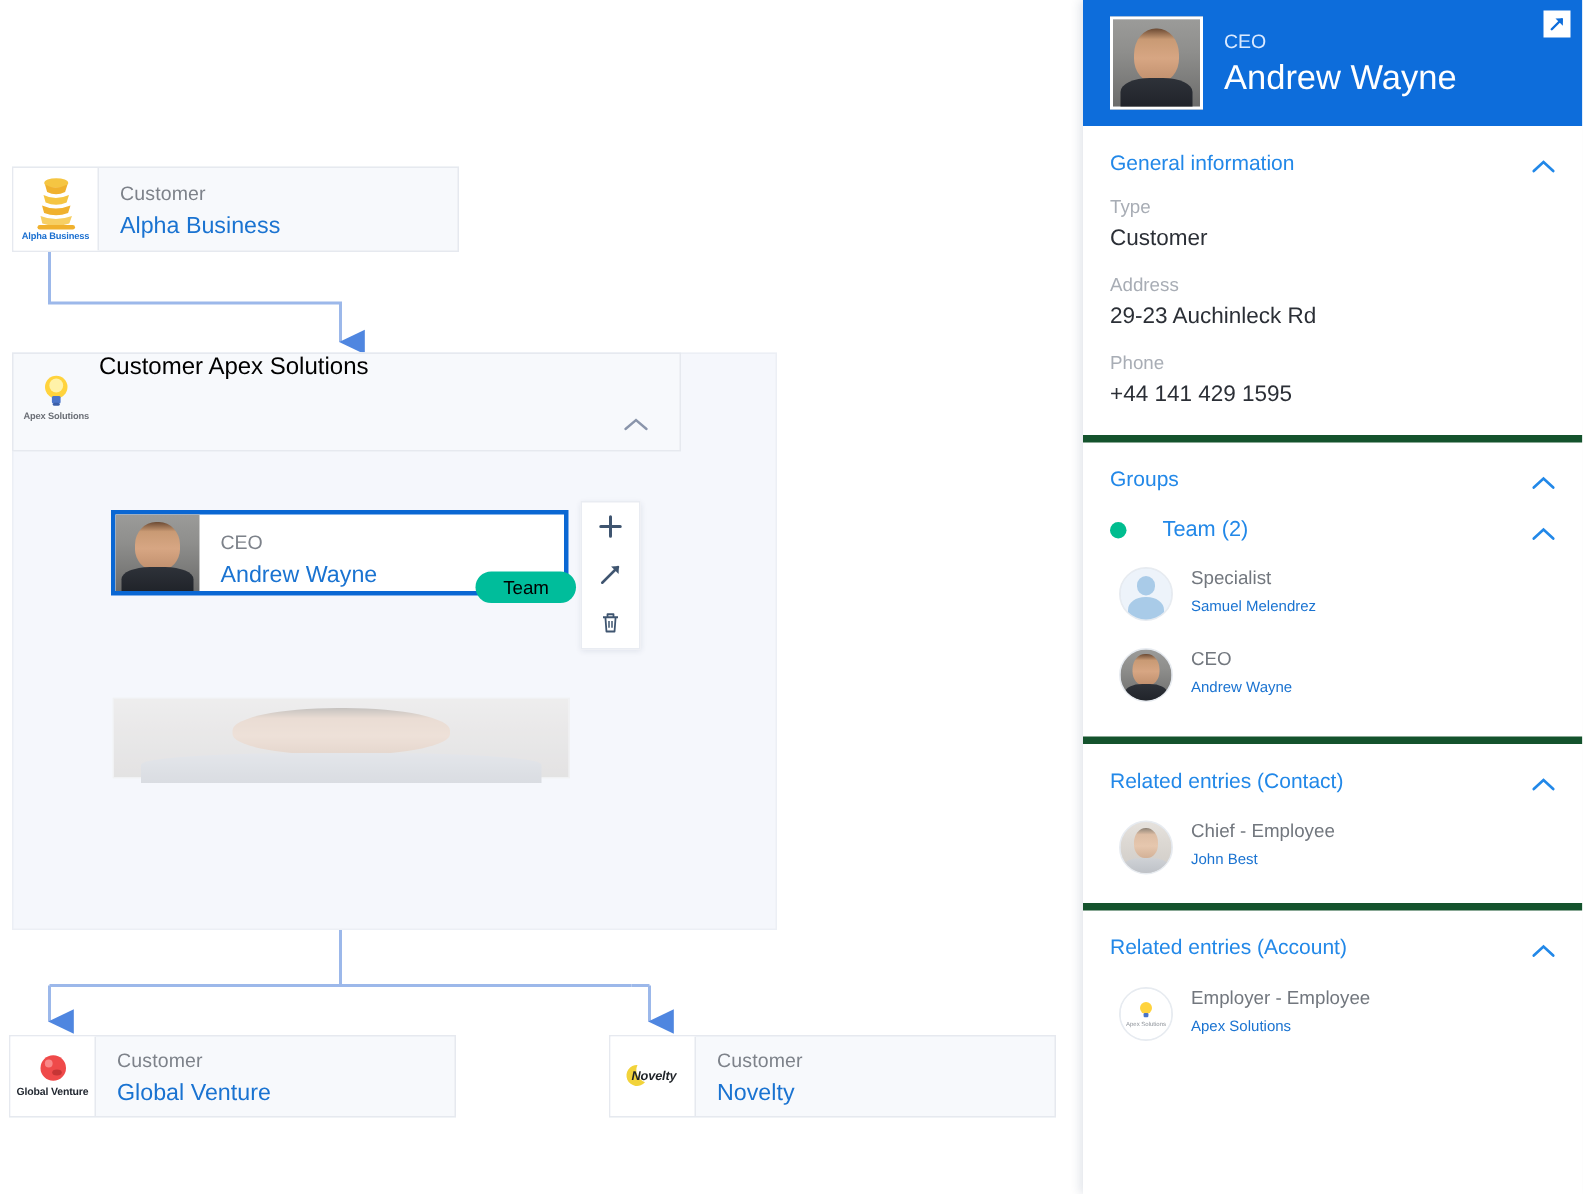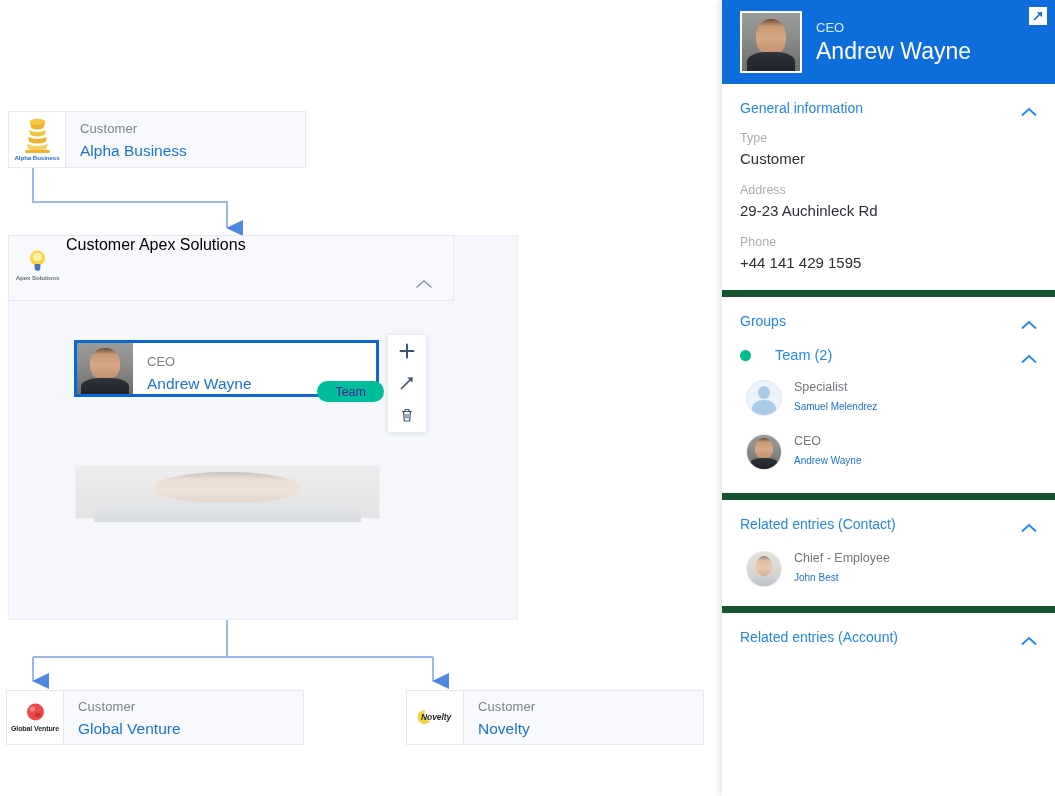--- a/index.html
+++ b/index.html
@@ -80,21 +80,21 @@
     background: #b9b9b9;
     overflow: hidden;
     position: relative;
   }
   .card-selected .body { flex: 1; padding: 10px 14px; position: relative; }
   .badge {
     position: absolute;
     height: 21px;
     border-radius: 11px;
     background: #00bd9b;
-    color: #4c1d95;
+    color: #000000;
     font-size: 12.5px;
     display: flex; align-items: center; justify-content: center;
     padding: 0 18px;
   }
 
   
   .card-ghost {
     position: absolute;
     background: #ffffff;
     border: 1px solid #eaeaea;
@@ -147,21 +147,21 @@
   .panel-header .hname { color: #ffffff; font-size: 23px; line-height: 30px; font-weight: 400; }
   .expand-btn {
     position: absolute; right: 8px; top: 7px;
     width: 18px; height: 18px;
     background: #ffffff;
     display: flex; align-items: center; justify-content: center;
     cursor: pointer;
   }
 
   .section {
-    border-bottom: 7px solid #14532d;
+    border-bottom: 5px solid #14532d;
     padding: 14px 18px 16px 18px;
   }
   .section-title-row {
     display: flex; align-items: center; justify-content: space-between;
     cursor: pointer;
   }
   .section-title {
     color: #2288e8; font-size: 14px; line-height: 20px;
   }
   .chev { width: 16px; height: 10px; }
@@ -493,16 +493,31 @@
 
     <div class="section" style="border-bottom:none;">
       <div class="section-title-row">
         <span class="section-title">Related entries (Account)</span>
         <span class="chev">
           <svg width="16" height="10" viewBox="0 0 16 10">
               <path d="M1.5,8 L8,2 L14.5,8" stroke="#2288e8" stroke-width="1.8" fill="none" stroke-linecap="round"></path>
             </svg>
         </span>
       </div>
+      <div class="person-row">
+        <span class="pic">
+          <span class="ph ph-apex">
+            <svg width="34" height="34" viewBox="0 0 34 34" style="position:absolute;left:0;top:0;">
+              <circle cx="17" cy="13" r="4" fill="#ffd33d"></circle>
+              <rect x="15.4" y="16.4" width="3.2" height="2.8" rx="0.8" fill="#4a74c9"></rect>
+              <text x="17" y="25" font-size="4" text-anchor="middle" fill="#8d9299" font-family="Liberation Sans">Apex Solutions</text>
+            </svg>
+          </span>
+        </span>
+        <span class="ptext">
+          <span class="prole">Employer - Employee</span>
+          <span class="pname">Apex Solutions</span>
+        </span>
+      </div>
     </div>
 
   </div>
 </div>
 
 </body></html>

